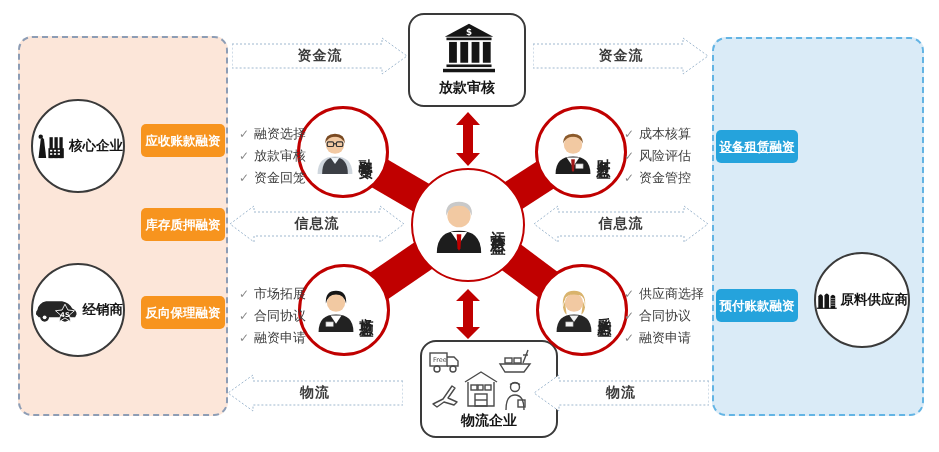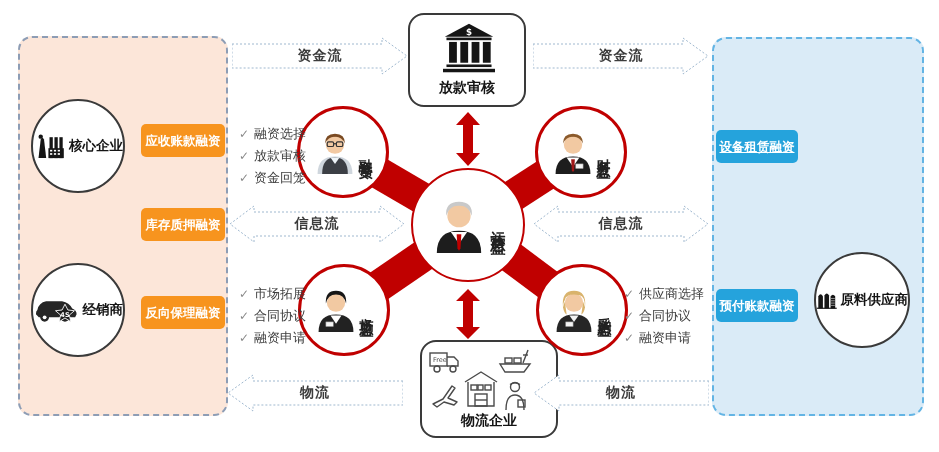--- a/index.html
+++ b/index.html
@@ -248,20 +248,25 @@
       <path d="M36 22 Q35 28 32 30 L34 16 Z" fill="#d9b36c"></path>
     </svg>
     <span class="vlabel">采购总监</span>
   </div>
 
   <div class="tasks" style="left:239px;top:114px;">
     <div><span class="chk">✓</span><span>融资选择</span></div>
     <div><span class="chk">✓</span><span>放款审核</span></div>
     <div><span class="chk">✓</span><span>资金回笼</span></div>
   </div>
+  <div class="tasks" style="left:624px;top:114px;">
+    <div><span class="chk">✓</span><span>成本核算</span></div>
+    <div><span class="chk">✓</span><span>风险评估</span></div>
+    <div><span class="chk">✓</span><span>资金管控</span></div>
+  </div>
   <div class="tasks" style="left:239px;top:274px;">
     <div><span class="chk">✓</span><span>市场拓展</span></div>
     <div><span class="chk">✓</span><span>合同协议</span></div>
     <div><span class="chk">✓</span><span>融资申请</span></div>
   </div>
   <div class="tasks" style="left:624px;top:274px;">
     <div><span class="chk">✓</span><span>供应商选择</span></div>
     <div><span class="chk">✓</span><span>合同协议</span></div>
     <div><span class="chk">✓</span><span>融资申请</span></div>
   </div>

